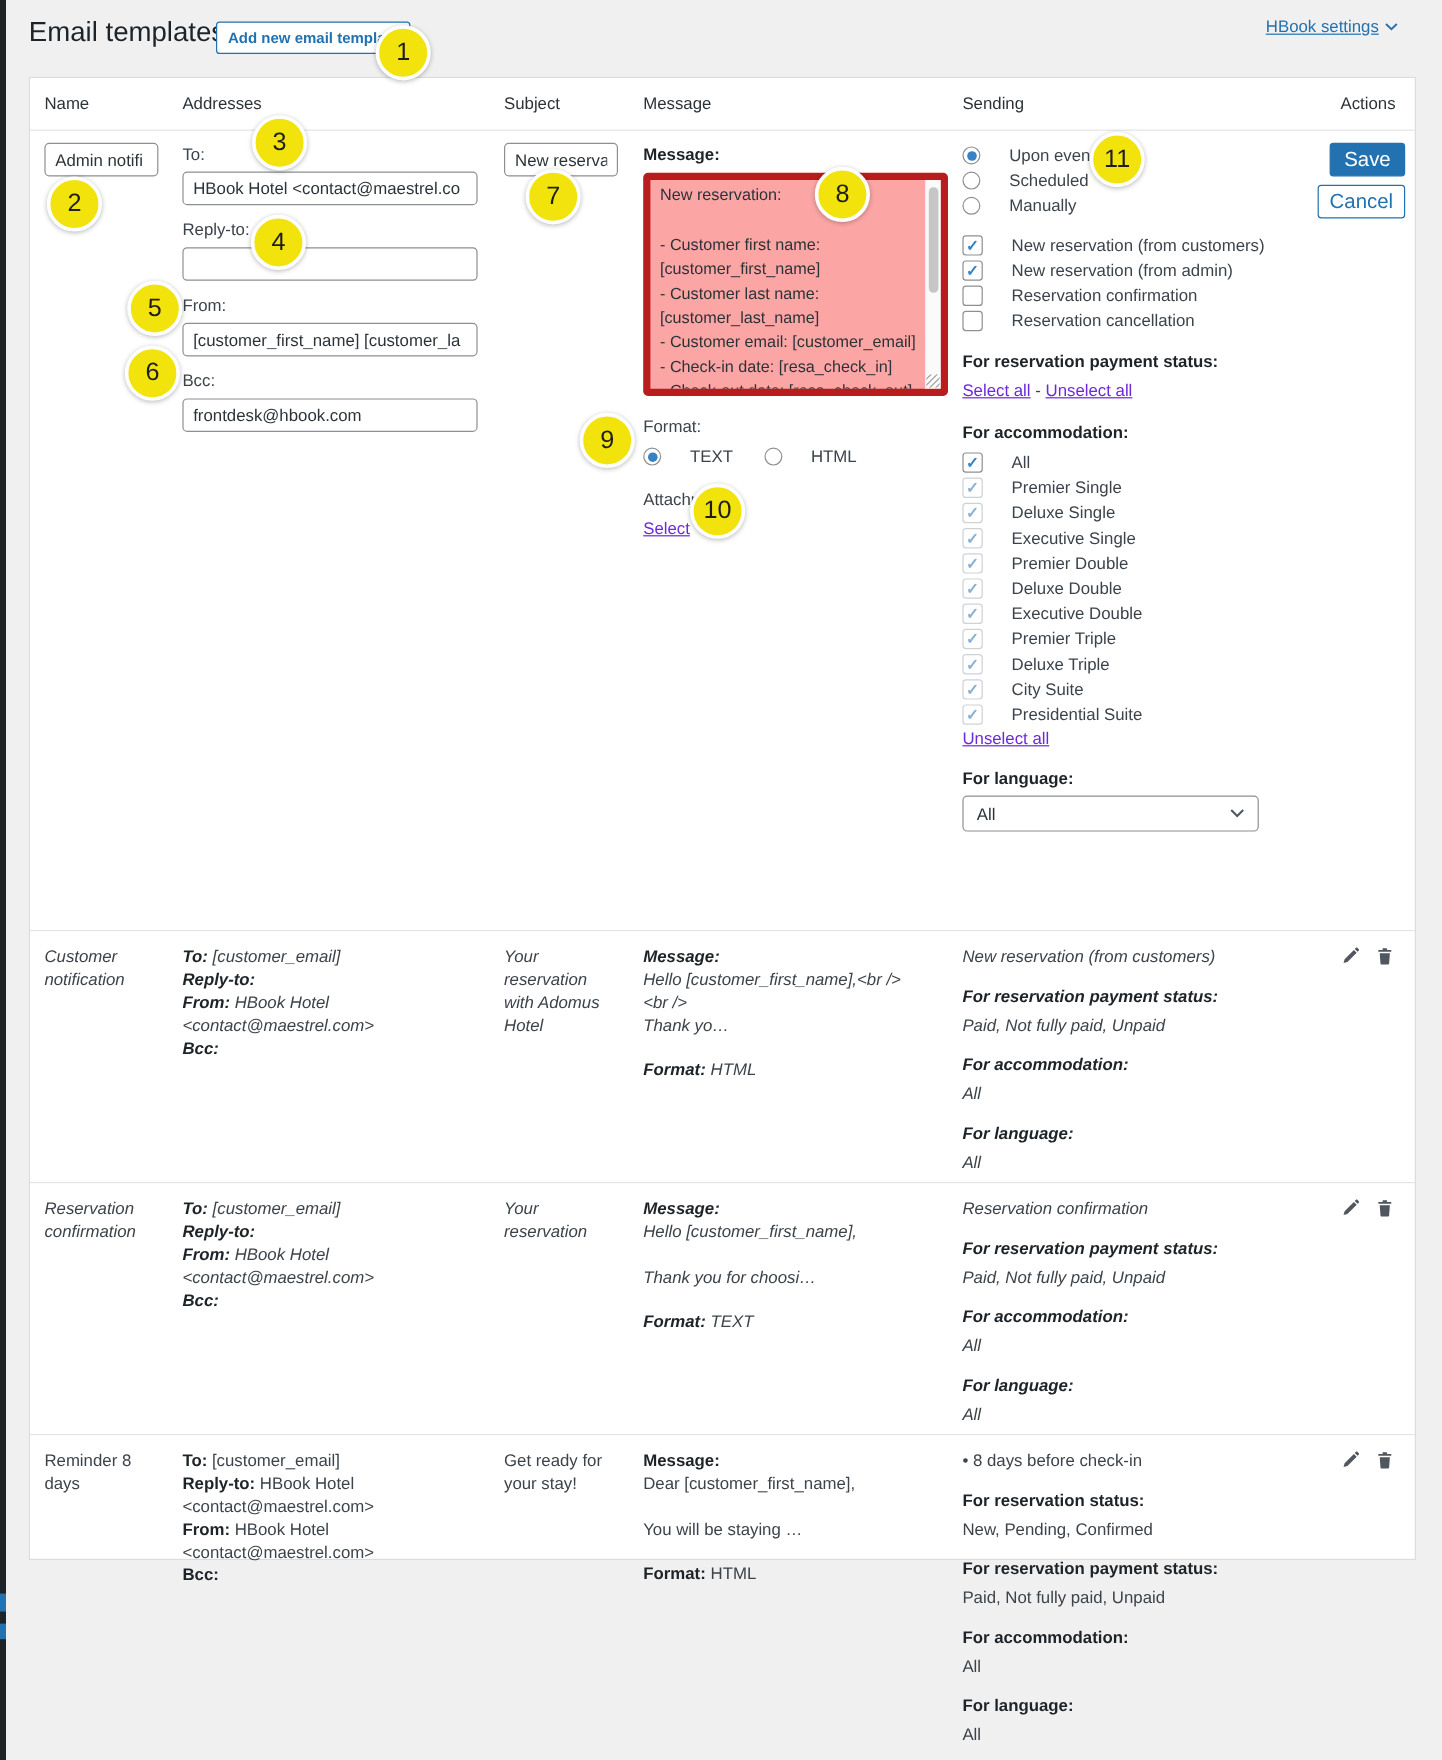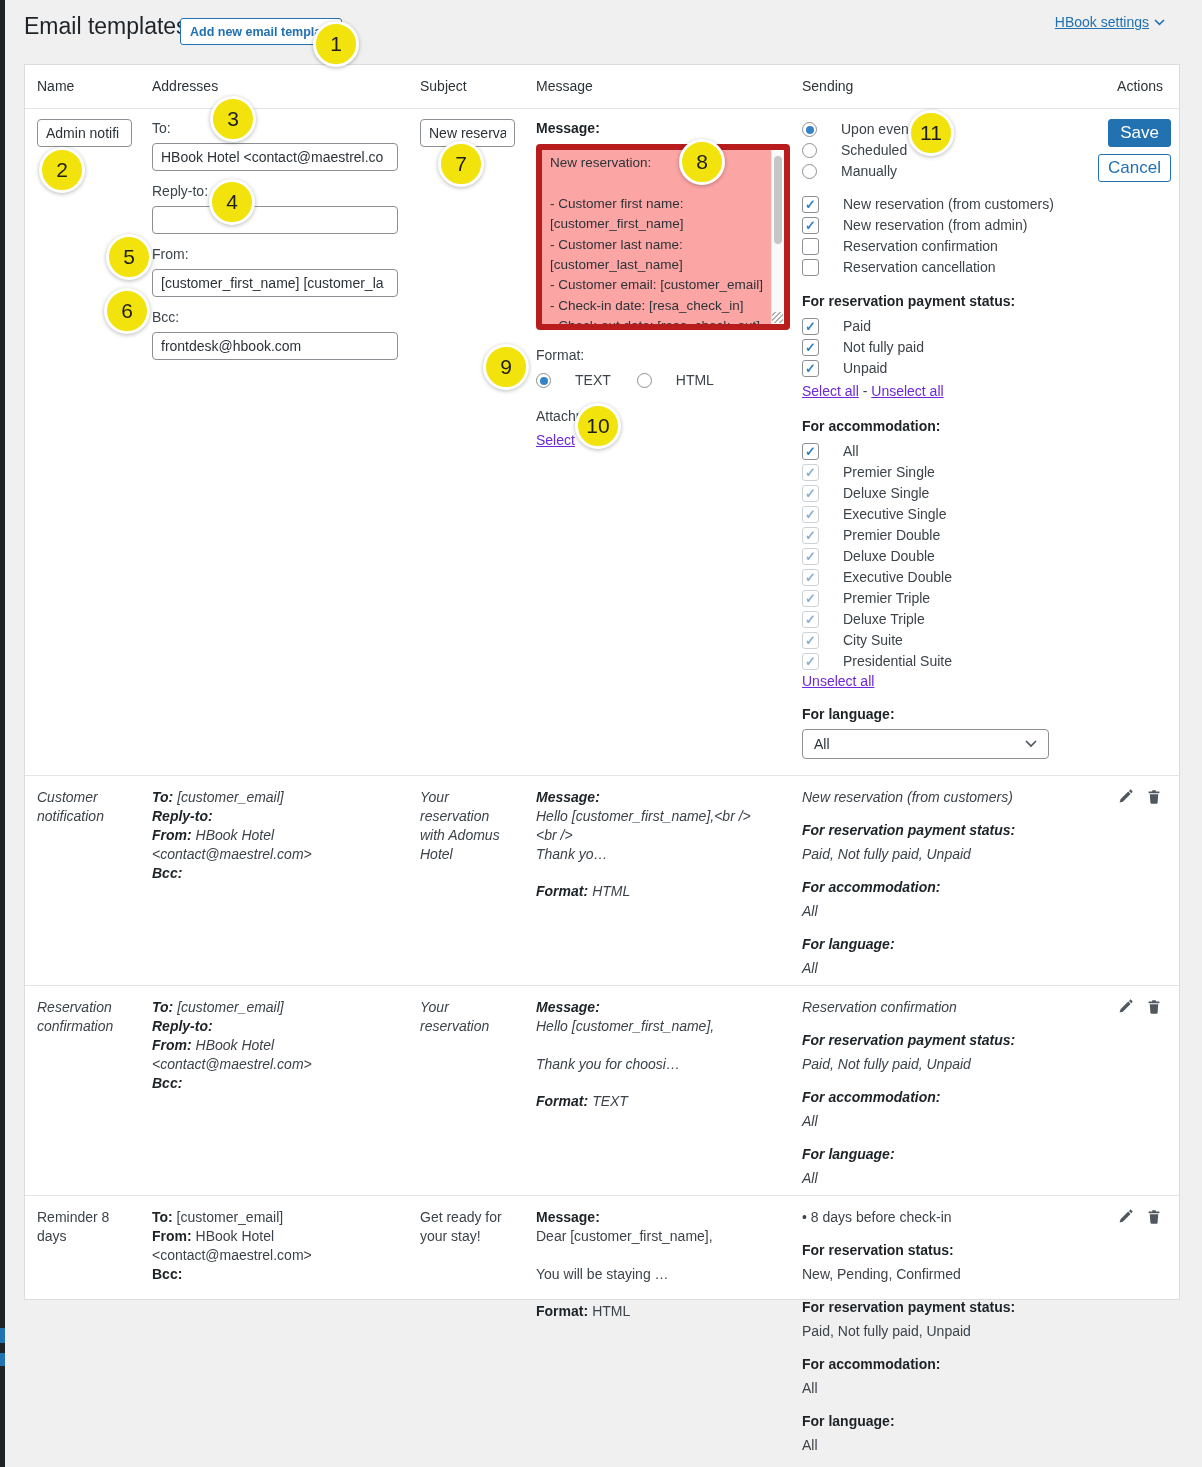--- a/index.html
+++ b/index.html
@@ -188,34 +188,20 @@
             <label class="opt">
               <span class="cb"></span>
               <span>Reservation confirmation</span>
             </label>
             <label class="opt">
               <span class="cb"></span>
               <span>Reservation cancellation</span>
             </label>
           </div>
         <div class="stitle">For reservation payment status:</div>
-        <div>
-            <label class="opt">
-              <span class="cb on"></span>
-              <span>Paid</span>
-            </label>
-            <label class="opt">
-              <span class="cb on"></span>
-              <span>Not fully paid</span>
-            </label>
-            <label class="opt">
-              <span class="cb on"></span>
-              <span>Unpaid</span>
-            </label>
-          </div>
         <div class="links-line">
           <a class="lnk">Select all</a><span> - </span><a class="lnk">Unselect all</a>
         </div>
         <div class="stitle">For accommodation:</div>
         <label class="opt">
             <span class="cb on"></span>
             <span>All</span>
           </label>
         <div>
             <label class="opt">
@@ -355,20 +341,21 @@
               <path fill="#50575e" d="M5.3 7h9.4l-.7 9.5c0 .6-.5 1-1.1 1H7.1c-.6 0-1.1-.4-1.1-1L5.3 7z"></path>
             </svg>
           </span>
       </div>
     </div>
 
     <div class="trow r4">
       <div class="cell">Reminder 8 days</div>
       <div class="cell">
           <div class="aline"><b>To:</b> [customer_email]</div>
+          <div class="aline"><b>Reply-to:</b> HBook Hotel &lt;contact@maestrel.com&gt;</div>
           <div class="aline"><b>From:</b> HBook Hotel &lt;contact@maestrel.com&gt;</div>
           <div class="aline"><b>Bcc:</b></div>
         </div>
       <div class="cell">Get ready for your stay!</div>
       <div class="cell">
         <div><b>Message:</b></div>
         <div>
             <div class="mline">Dear [customer_first_name],</div>
             <div class="mline">&nbsp;</div>
             <div class="mline">You will be staying …</div>

